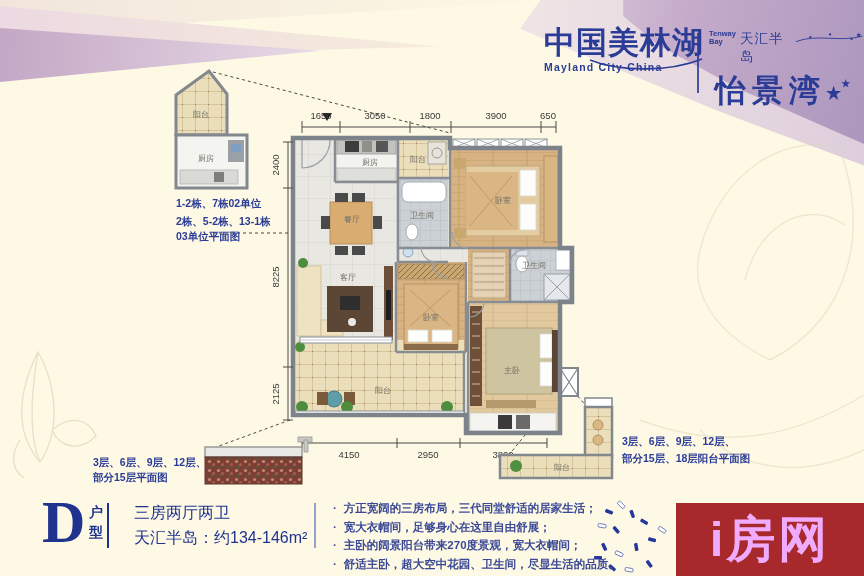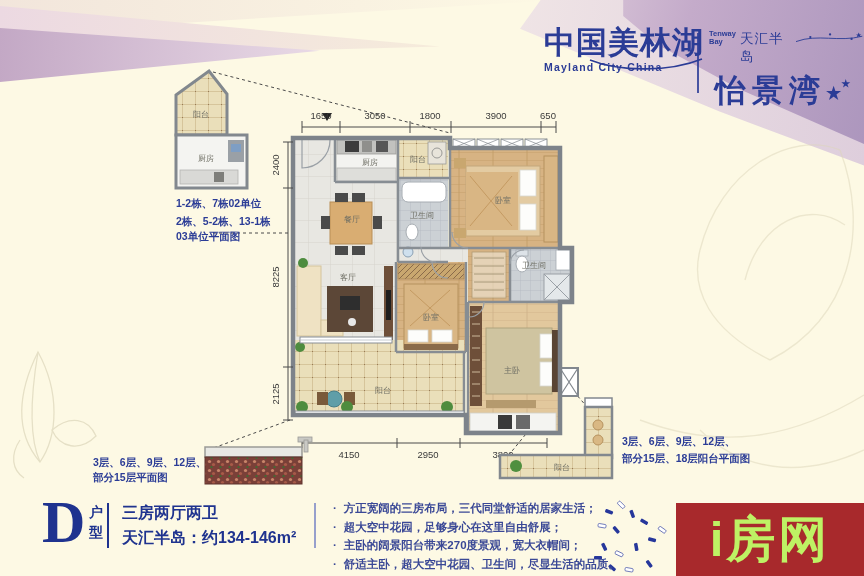--- a/index.html
+++ b/index.html
@@ -30,29 +30,29 @@
   .proj .en2{font-size:7.5px;line-height:1.05;font-weight:bold;}
   .proj .subcn{font-size:13.5px;font-weight:normal;letter-spacing:1px;}
   .proj .name{font-size:31px;font-weight:bold;letter-spacing:6px;margin-top:4px;margin-left:6px;white-space:nowrap;}
   .star-big{font-size:17px;letter-spacing:0;vertical-align:2px;}
   .star-small{font-size:10px;vertical-align:14px;letter-spacing:0;}
   
   .big-d{left:42px;top:492px;font-family:"Liberation Serif",serif;font-size:60px;font-weight:bold;
          color:#1f338f;line-height:1;}
   .type-col{left:89px;top:502px;color:#1f338f;font-size:14px;font-weight:bold;line-height:1.45;text-align:center;}
   .div1{left:107px;top:503px;width:2px;height:45px;background:#1f338f;}
-  .unit-text{left:122px;top:501px;color:#1f338f;font-size:16px;font-weight:bold;line-height:1.55;white-space:nowrap;}
+  .unit-text{left:134px;top:501px;color:#1f338f;font-size:16px;font-weight:normal;line-height:1.55;white-space:nowrap;}
   .div2{left:314px;top:503px;width:1.5px;height:45px;background:#97a0cc;}
   .feats{left:333px;top:499px;color:#3a4896;font-size:11.5px;line-height:1.62;font-weight:bold;}
   .feat-row{display:flex;gap:7px;white-space:nowrap;}
   .feat-row .dot{font-weight:bold;}
   
   .wm{left:676px;top:503px;width:188px;height:73px;background:#a8292c;display:flex;
       align-items:center;justify-content:center;}
-  .wm span{color:#bef264;font-size:49px;font-weight:bold;letter-spacing:3px;line-height:1;}
+  .wm span{color:#f0abfc;font-size:49px;font-weight:bold;letter-spacing:3px;line-height:1;}
   
   .plan-svg text{font-family:"Liberation Sans",sans-serif;}
   .room-lb{font-size:8px;fill:#6e6e64;}
   .dim-lb{font-size:9.5px;fill:#3a3a3a;}
   .blue-lb{font-size:10.5px;font-weight:bold;fill:#2b3c96;}
 </style>
 </head>
 <body>
 
 <div class="stage">
@@ -379,21 +379,21 @@
   </div>
   <div class="abs div2"></div>
 
   <div class="abs feats">
     <div class="feat-row">
         <span class="dot">·</span>
         <span>方正宽阔的三房布局，三代同堂舒适的居家生活；</span>
       </div>
     <div class="feat-row">
         <span class="dot">·</span>
-        <span>超大空中花园，足够身心在这里自由舒展；</span>
+        <span>宽大衣帽间，足够身心在这里自由舒展；</span>
       </div>
     <div class="feat-row">
         <span class="dot">·</span>
         <span>主卧的阔景阳台带来270度景观，宽大衣帽间；</span>
       </div>
     <div class="feat-row">
         <span class="dot">·</span>
         <span>舒适主卧，超大空中花园、卫生间，尽显生活的品质。</span>
       </div>
   </div>

